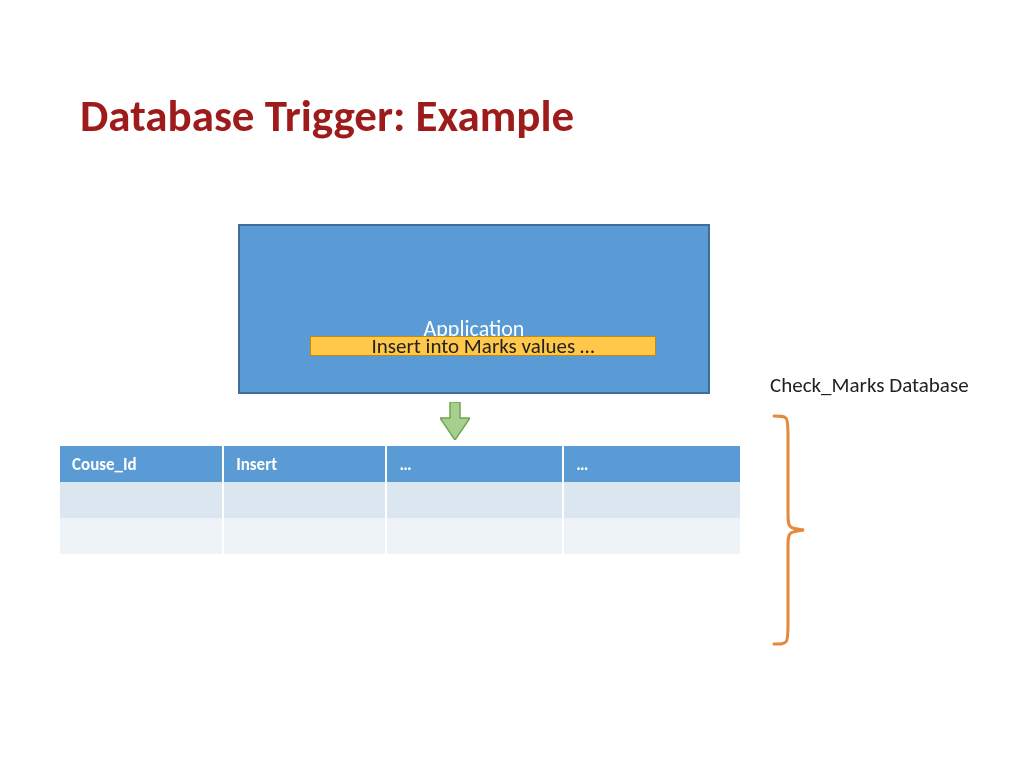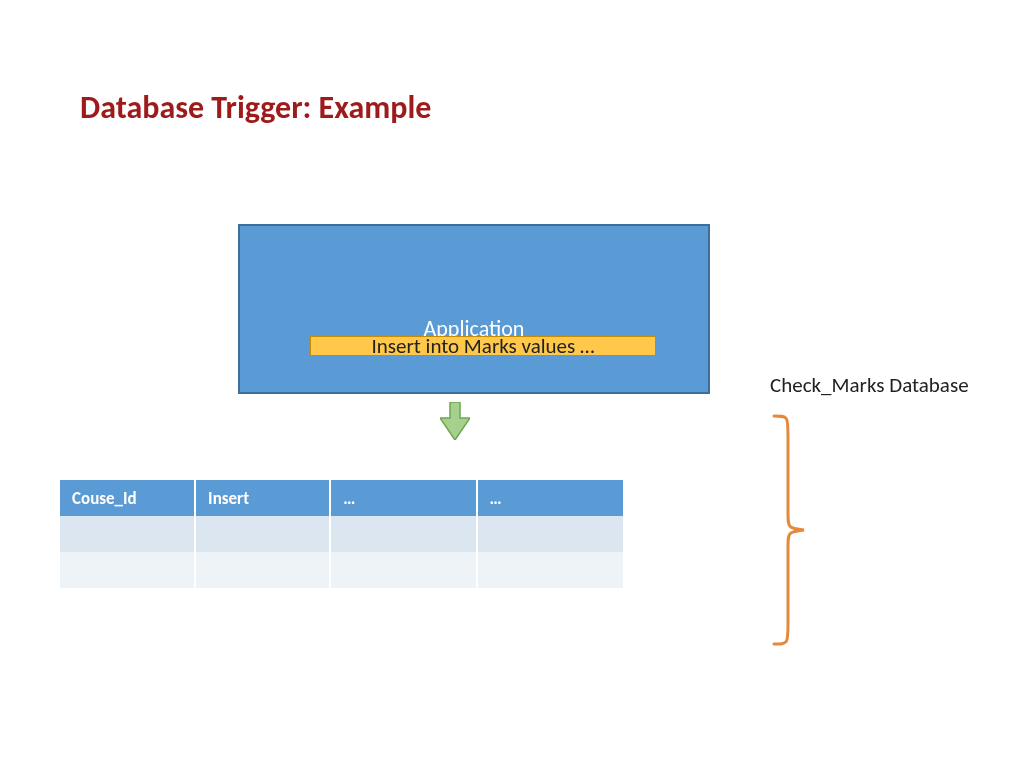--- a/index.html
+++ b/index.html
@@ -2,21 +2,21 @@
 <html><head>
 <meta charset="utf-8">
 <style>
   * { box-sizing: border-box; margin: 0; padding: 0; }
   html, body { width: 1024px; height: 768px; background: #fff; font-family: "Segoe UI", Calibri, Arial, sans-serif; }
   .slide { position: relative; width: 1024px; height: 768px; }
 
   .title {
     position: absolute;
     left: 80px; top: 88px;
-    font-size: 32px;
+    font-size: 45px;
     font-weight: 700;
     color: #9e1b1b;
   }
 
   
   .app-box {
     position: absolute;
     left: 238px; top: 224px;
     width: 472px; height: 170px;
     background: #5a9bd5;
@@ -47,22 +47,22 @@
   
   .arrow {
     position: absolute;
     left: 440px; top: 402px;
     width: 30px; height: 38px;
   }
 
   
   .tbl {
     position: absolute;
-    left: 60px; top: 480px;
-    width: 563px;
+    left: 60px; top: 446px;
+    width: 680px;
     border-collapse: collapse;
   }
   .tbl th, .tbl td { height: 36px; }
   .tbl thead th {
     background: #5a9bd5;
     color: #fff;
     font-weight: 600;
     font-size: 17px;
     text-align: left;
     padding-left: 12px;

